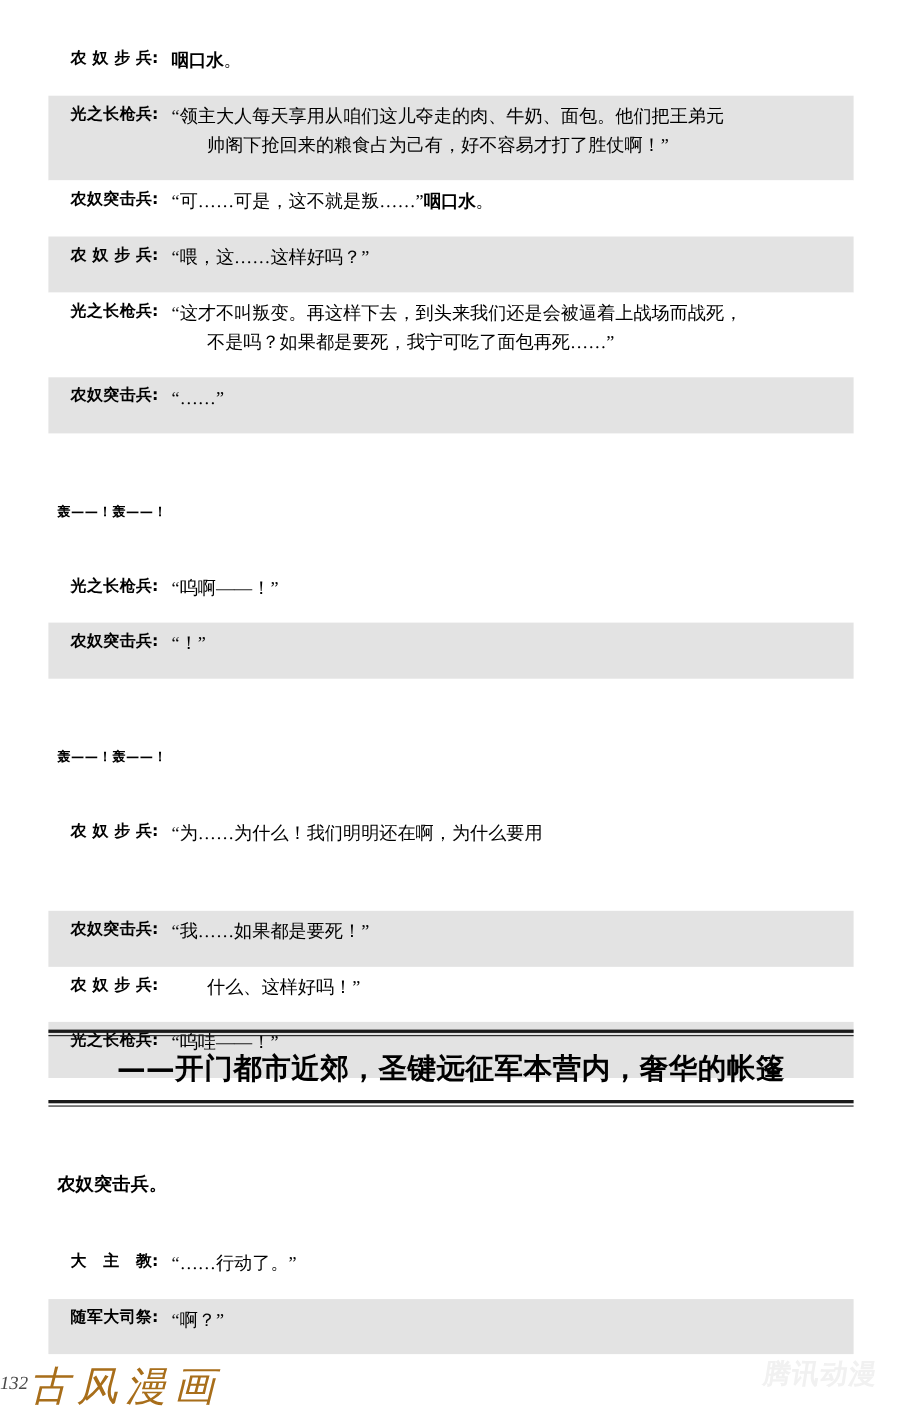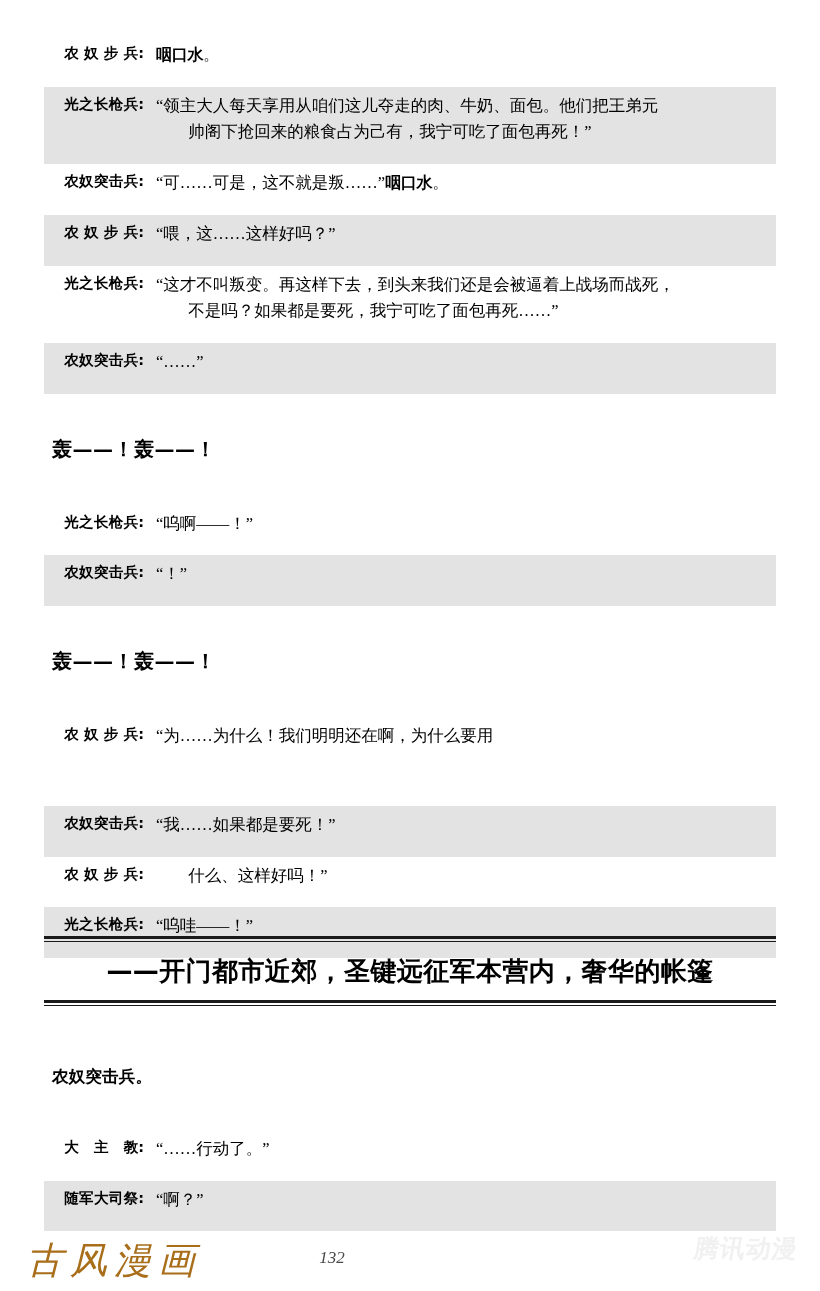--- a/index.html
+++ b/index.html
@@ -68,23 +68,24 @@
     font-family:"DejaVu Sans","Liberation Sans",sans-serif;
     font-weight:700;
     font-size:16px;
     letter-spacing:-0.3px;
   }
 
   
   .sfx{
     font-family:"DejaVu Sans","Liberation Sans",sans-serif;
     font-weight:700;
-    font-size:20px;
+    font-size:12px;
     letter-spacing:0.5px;
     padding:4px 0 4px 8px;
+    margin-top:21px;
   }
   .spacer-lg{ height:38px; }
 
   
   .scene{
     position:absolute;
     left:44px;
     top:936px;
     width:732px;
   }
@@ -135,21 +136,21 @@
     letter-spacing:7px;
     white-space:nowrap;
     font-style:italic;
     opacity:.92;
   }
   .pageno{
     position:absolute;
     left:0;
     top:30px;
     width:664px;
-    text-align:center;
+    text-align:left;
     font-family:"Liberation Serif","DejaVu Serif",serif;
     font-style:italic;
     font-size:17px;
     color:#4a4a4a;
   }
   .wm{
     position:absolute;
     right:22px;
     top:14px;
     font-family:"DejaVu Sans","Liberation Sans",sans-serif;
@@ -174,21 +175,21 @@
           <span class="speaker-colon">:</span>
       </div>
       <div class="line"><b class="sfx-inline">咽口水</b><span>。</span></div>
     </div>
 
     <div class="row shaded">
       <div class="speaker-wrap">
         <span class="speaker-name">光之长枪兵</span>
           <span class="speaker-colon">:</span>
       </div>
-      <div class="line"><span>“领主大人每天享用从咱们这儿夺走的肉、牛奶、面包。他们把王弟元</span><span class="cont">帅阁下抢回来的粮食占为己有，我宁可吃了面包再死！”</span></div>
+      <div class="line"><span>“领主大人每天享用从咱们这儿夺走的肉、牛奶、面包。他们把王弟元</span><span class="cont">帅阁下抢回来的粮食占为己有，好不容易才打了胜仗啊！”</span></div>
     </div>
 
     <div class="row plain">
       <div class="speaker-wrap">
         <span class="speaker-name">农奴突击兵</span>
           <span class="speaker-colon">:</span>
       </div>
       <div class="line"><span>“可……可是，这不就是叛……”</span><b class="sfx-inline">咽口水</b><span>。</span></div>
     </div>
 

